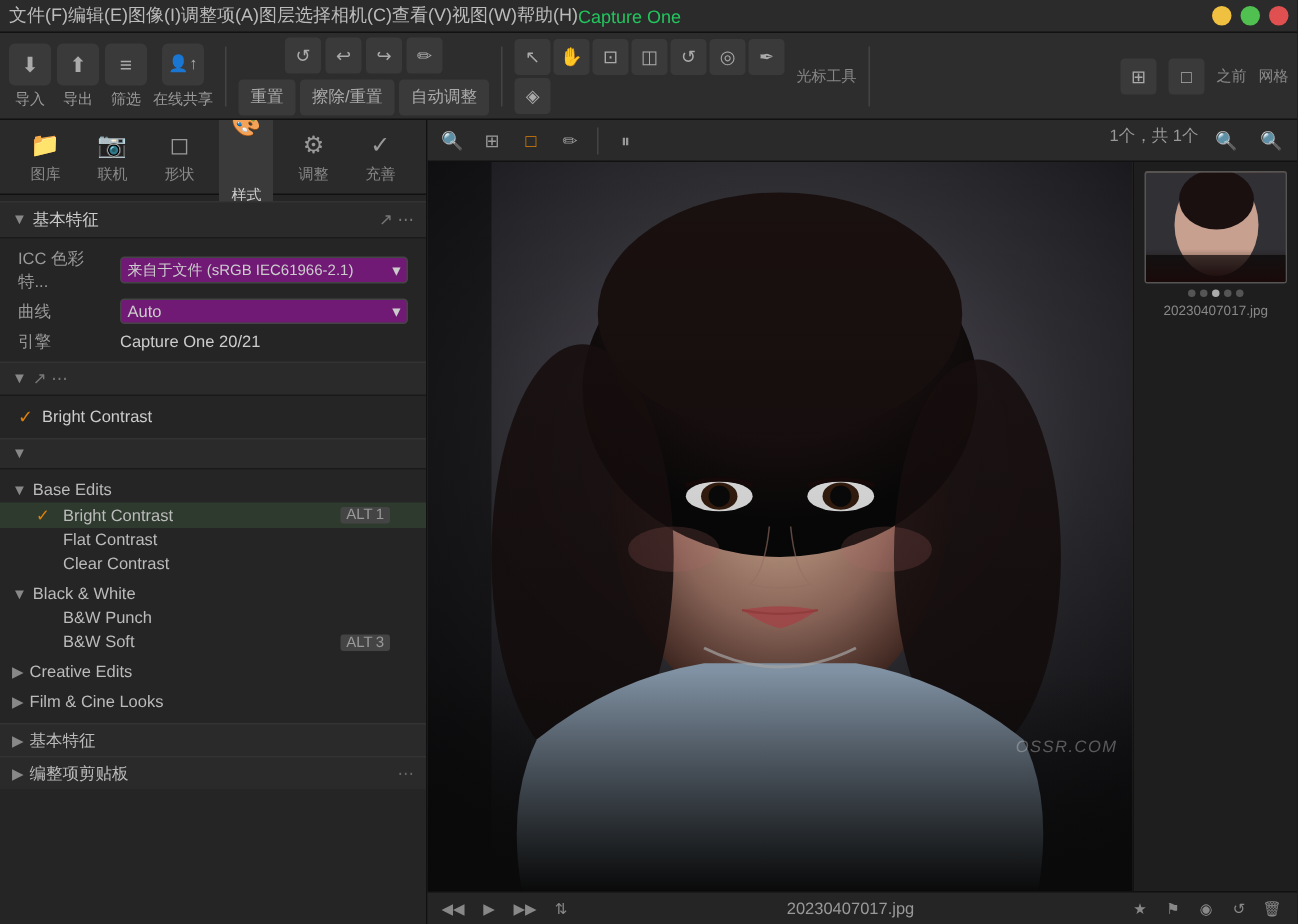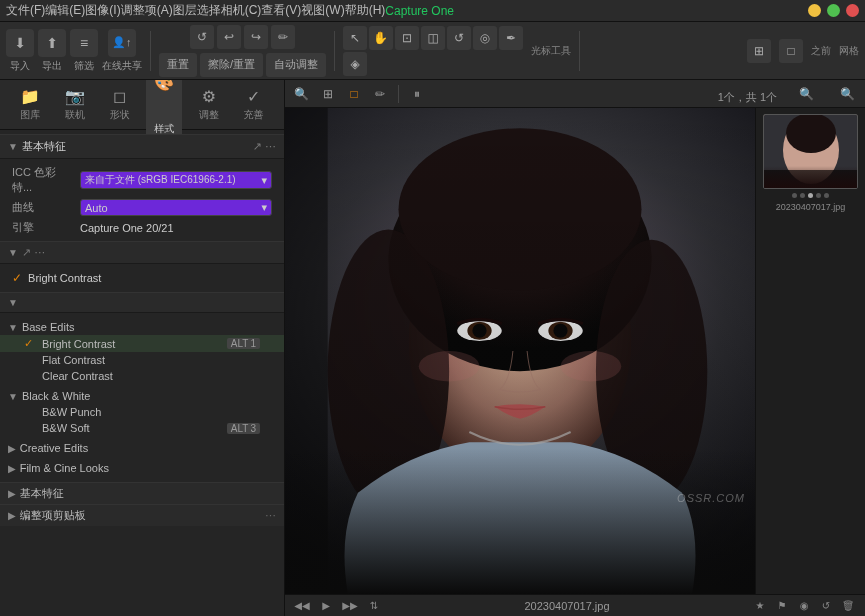--- a/index.html
+++ b/index.html
@@ -210,21 +210,21 @@
       width: 60px;
       flex-shrink: 0;
     }
     .prop-value {
       color: #ccc;
       font-size: 11px;
       flex: 1;
     }
     .prop-dropdown {
       flex: 1;
-      background: #6d28d9;
+      background: #701a75;
       border: 1px solid #444;
       border-radius: 3px;
       color: #ccc;
       font-size: 11px;
       padding: 1px 4px;
       display: flex;
       align-items: flex-end;
       justify-content: space-between;
       cursor: pointer;
     }
@@ -306,21 +306,21 @@
     .vt-btn {
       width: 22px; height: 22px;
       display: flex; align-items: center; justify-content: center;
       color: #999;
       font-size: 12px;
       cursor: pointer;
       border-radius: 3px;
     }
     .vt-btn.active { color: #e0820a; }
     .vt-sep { width: 1px; height: 18px; background: #444; margin: 0 3px; }
-    .vt-right { margin-left: auto; display: flex; align-items: flex-end; gap: 19px; }
+    .vt-right { margin-left: auto; display: flex; align-items: flex-start; gap: 8px; }
     .vt-count { font-size: 11px; color: #999; }
 
     
     #image-viewer {
       flex: 1;
       background: #1a1a1a;
       position: relative;
       display: flex;
       align-items: center;
       justify-content: center;

